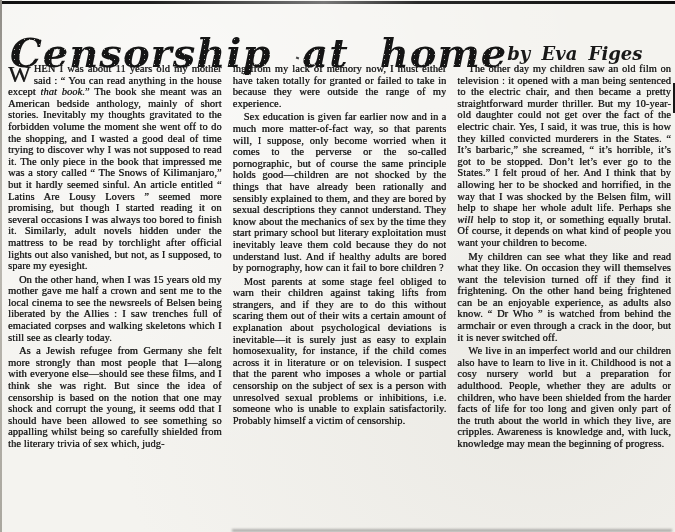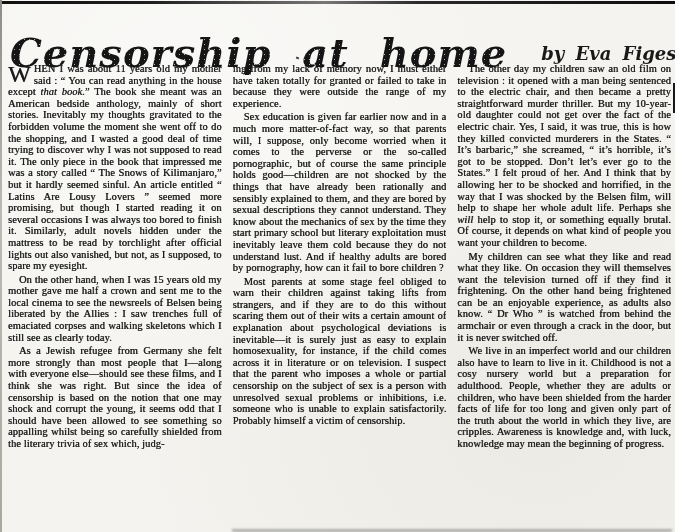--- a/index.html
+++ b/index.html
@@ -45,21 +45,21 @@
       background:
         radial-gradient(circle, rgba(244,243,239,.95) 11%, rgba(244,243,239,0) 14%) 0 0/4px 4px,
         radial-gradient(circle, rgba(244,243,239,.7) 9%, rgba(244,243,239,0) 12%) 2px 2px/5px 5px,
         #151515;
       -webkit-background-clip:text;
       -webkit-text-fill-color:transparent;
     }
   }
   .byline{
     font-family:"DejaVu Serif", serif;font-style:italic;font-weight:bold;
-    font-size:18px;margin-left:34px;word-spacing:5px;color:#191919;
+    font-size:18px;word-spacing:5px;color:#191919;
   }
   .columns{
     position:absolute;top:63px;left:8px;width:663px;height:469px;
     display:flex;gap:11px;overflow:hidden;
   }
   .col{flex:1 1 0;overflow:hidden;}
   .col p{
     margin:0 0 2px 0;
     font-size:10.4px;line-height:11.6px;letter-spacing:0.1px;
     text-align:justify;

